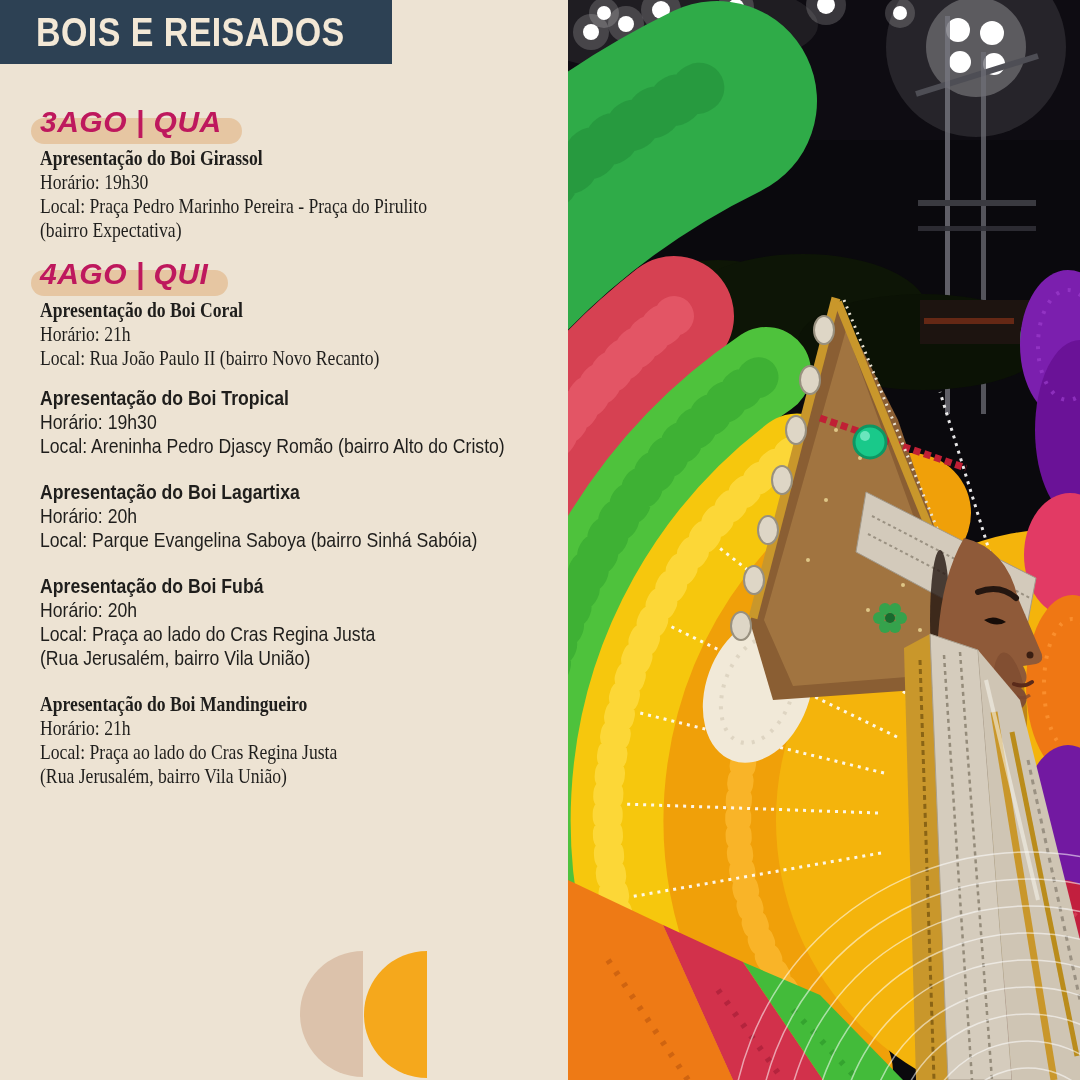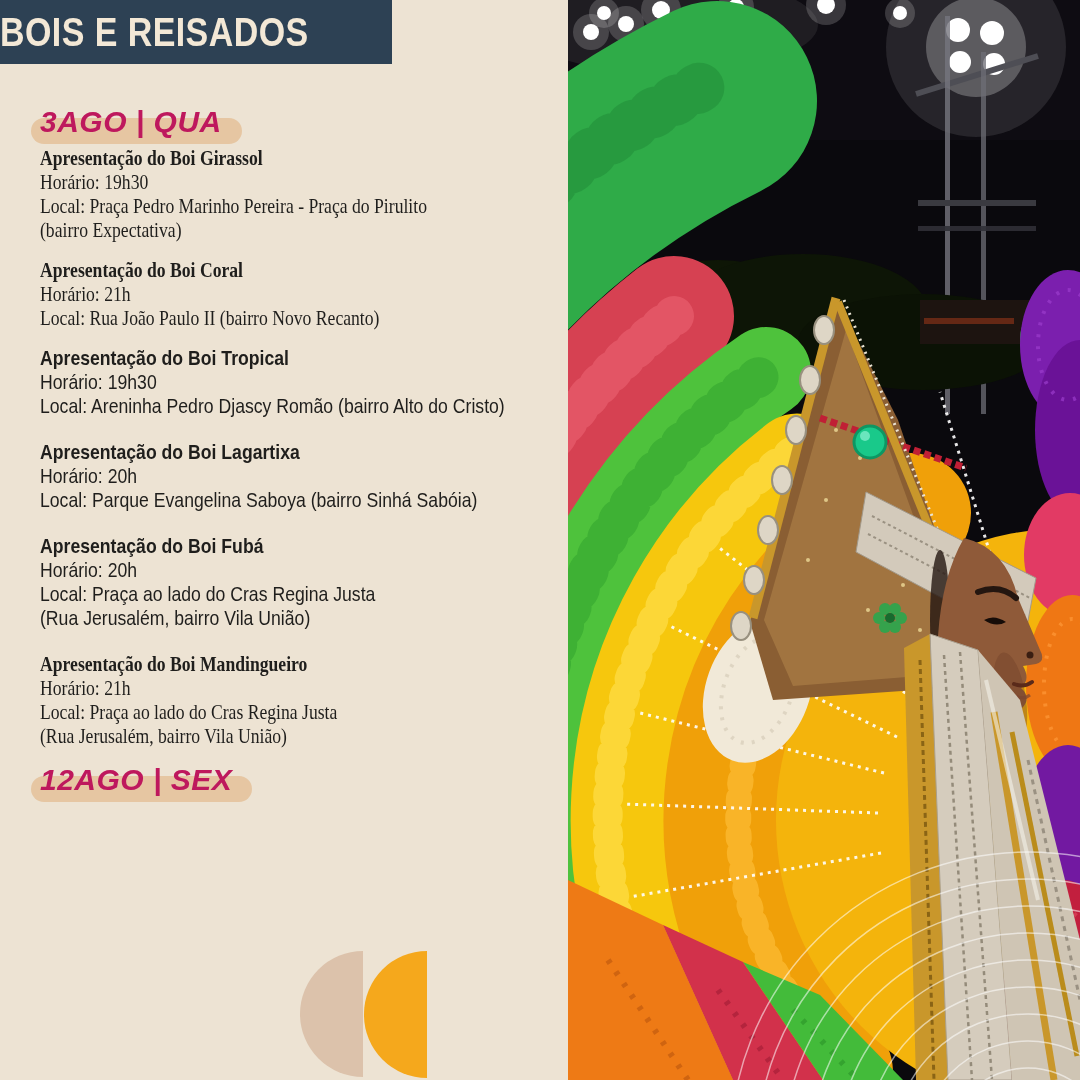--- a/index.html
+++ b/index.html
@@ -1,21 +1,21 @@
 <!DOCTYPE html>
 <html><head>
 <meta charset="utf-8">
 <style>
   html,body{margin:0;padding:0;background:#666;}
   .canvas{position:relative;width:1080px;height:1080px;overflow:hidden;background:#EDE3D3;
           font-family:"Liberation Sans",sans-serif;}
   
   .left{position:absolute;left:0;top:0;width:568px;height:1080px;background:#EDE3D3;}
   .bar{position:absolute;left:0;top:0;width:392px;height:64px;background:#2D4154;
-       display:flex;align-items:center;box-sizing:border-box;}
+       display:flex;align-items:center;box-sizing:border-box;padding-left:36px;}
   .bar h1{margin:0;font-size:40px;font-weight:bold;color:#F3E8D6;letter-spacing:.5px;
           transform:scaleX(.85);transform-origin:left center;white-space:nowrap;}
   .content{position:absolute;left:40px;top:106px;width:640px;color:#1F1E1C;}
   .group{margin-bottom:16px;}
   .date-head{position:relative;display:inline-block;z-index:0;
              font-style:italic;font-weight:900;font-size:30px;line-height:32px;
              letter-spacing:.5px;margin-bottom:8px;color:#be185d;}
   .date-head::after{content:"";position:absolute;left:-9px;right:-20px;top:12px;height:26px;
                     background:#E6C6A2;border-radius:14px;z-index:-1;}
   .event{margin-bottom:22px;}
@@ -51,20 +51,23 @@
         </div>
         <div class="event">
           <p class="ev-title">Apresentação do Boi Girassol</p>
           <p>Horário: 19h30</p>
           <p>Local: Praça Pedro Marinho Pereira - Praça do Pirulito</p>
           <p>(bairro Expectativa)</p>
         </div>
       </div>
 
       <div class="group">
+        <div class="date-head">
+          <span>4AGO | QUI</span>
+        </div>
         <div class="event">
           <p class="ev-title">Apresentação do Boi Coral</p>
           <p>Horário: 21h</p>
           <p>Local: Rua João Paulo II (bairro Novo Recanto)</p>
 
         </div>
       </div>
 
       <div class="group">
         <div class="event">
@@ -87,23 +90,20 @@
         </div>
         <div class="event">
           <p class="ev-title">Apresentação do Boi Mandingueiro</p>
           <p>Horário: 21h</p>
           <p>Local: Praça ao lado do Cras Regina Justa</p>
           <p>(Rua Jerusalém, bairro Vila União)</p>
         </div>
       </div>
 
       <div class="group">
-        <div class="date-head">
-          <span>12AGO | SEX</span>
-        </div>
       </div>
 
     </div>
 
     <div class="logo">
       <div class="half half-beige"></div>
       <div class="half half-amber"></div>
     </div>
 
   </section>

